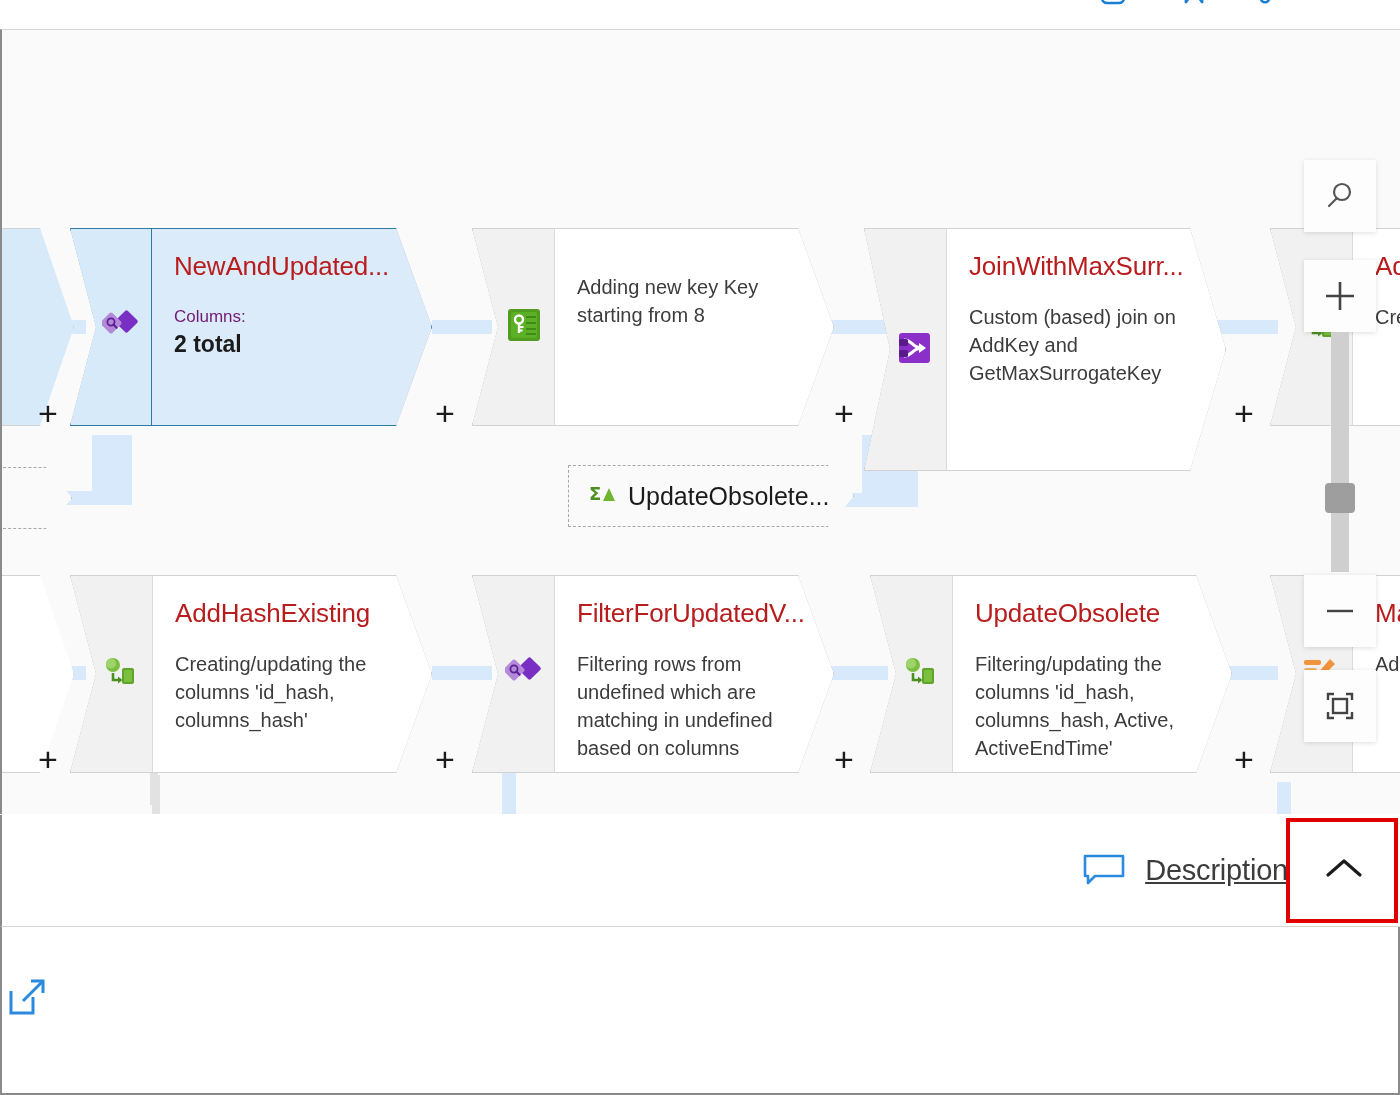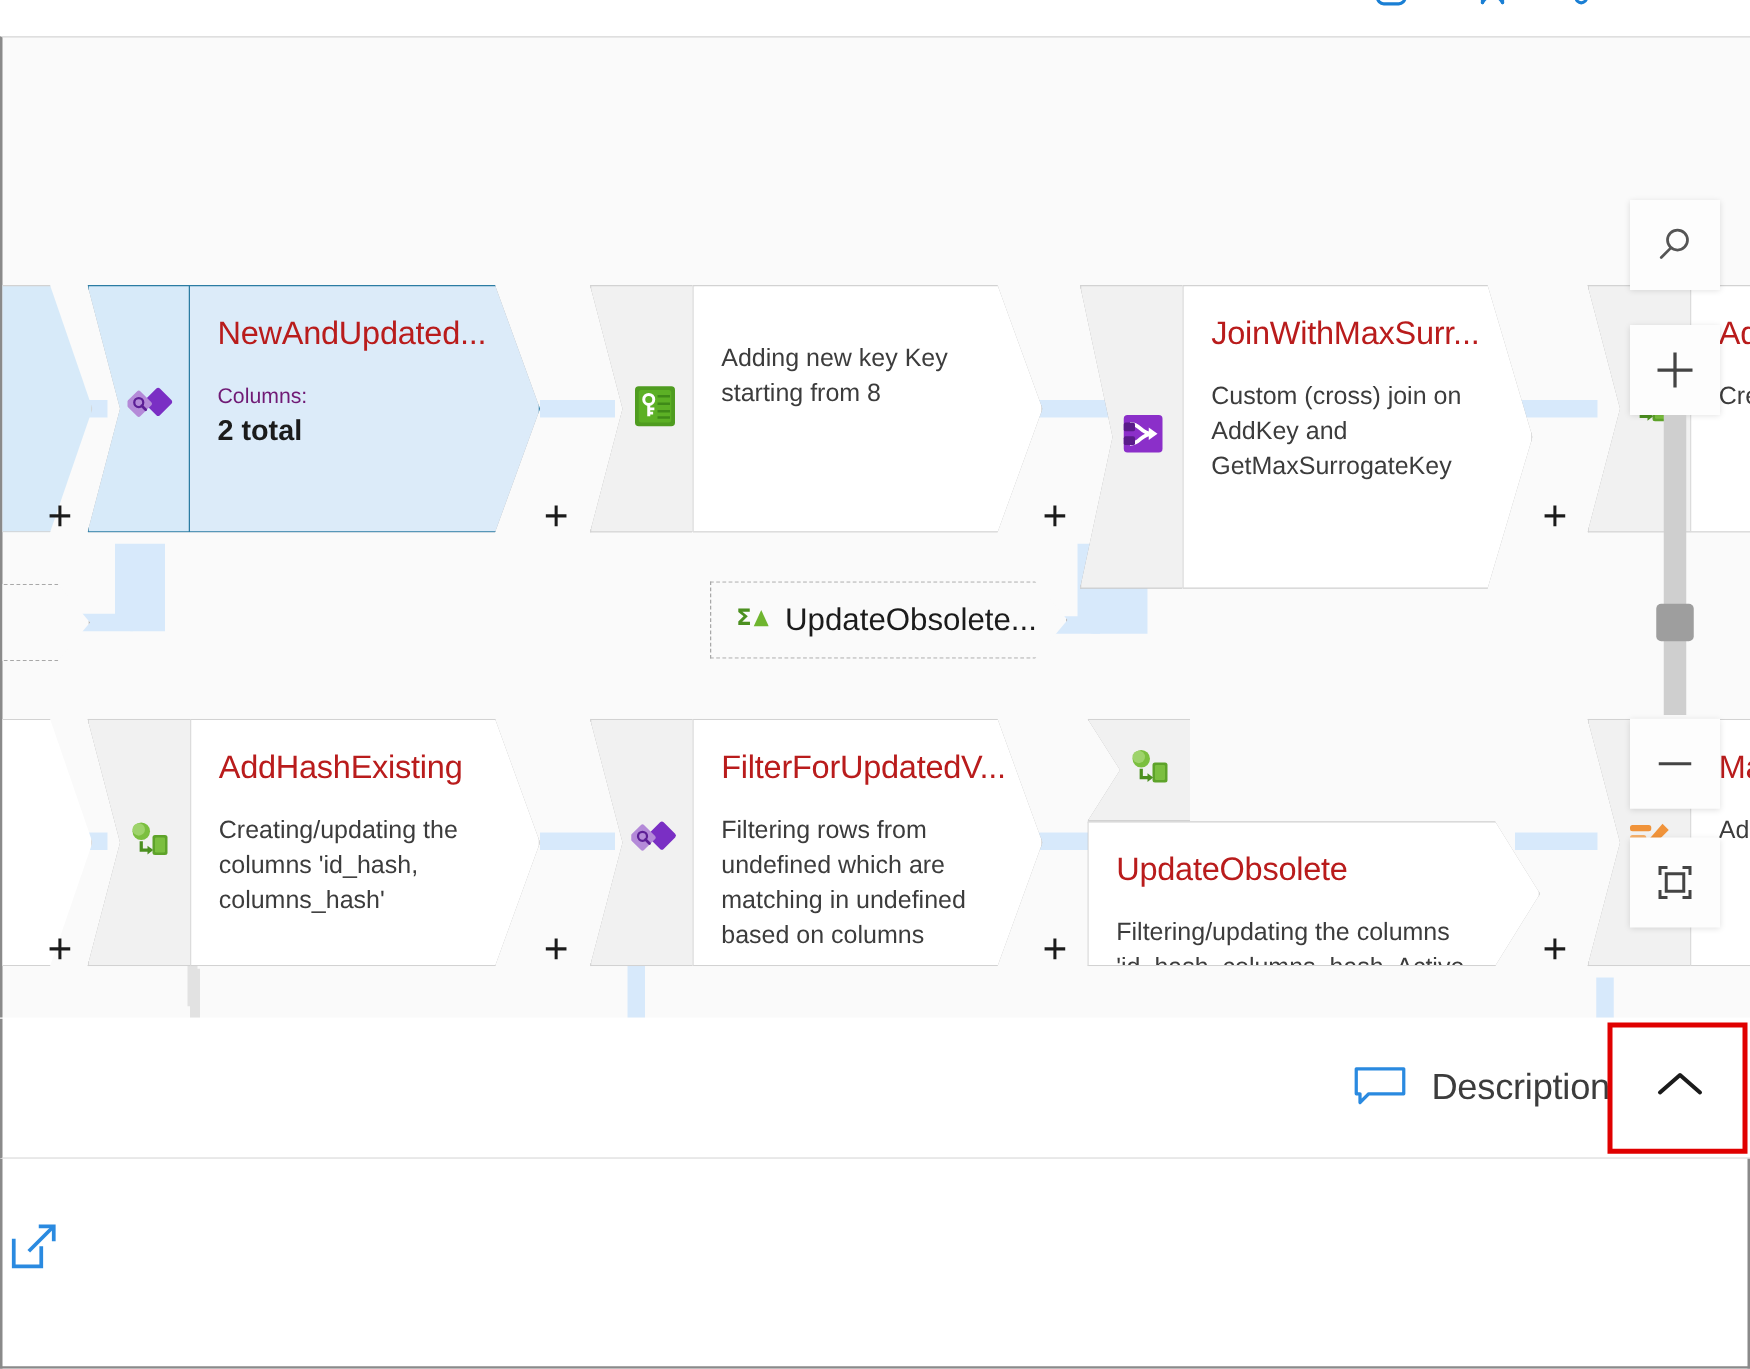--- a/index.html
+++ b/index.html
@@ -135,21 +135,21 @@
   
   .desc-bar {
     position:absolute; left:0; top:815px; width:1400px; height:112px;
     background:#ffffff;
     border-bottom:1px solid #d6d6d6;
     border-left:2px solid #8a8a8a;
     display:flex; align-items:center; justify-content:flex-end;
     padding-right:0;
   }
   .desc-label {
-    font-size:29px; color:#3c3c3c; margin-left:18px; letter-spacing:-0.2px;
+    font-size:29px; color:#3c3c3c; margin-left:18px; letter-spacing:-0.2px;text-decoration:underline;
   }
   .desc-chevron-wrap {
     width:112px; height:112px;
     display:flex; align-items:center; justify-content:center;
     position:relative;
   }
   .red-box {
     position:absolute; left:1286px; top:818px;
     width:112px; height:105px;
     border:4px solid #e00000;
@@ -278,21 +278,21 @@
             <path d="M7 9 C16 9, 15 17, 25 17" stroke="#ffffff" stroke-width="3" fill="none"></path>
             <path d="M7 25 C16 25, 15 17, 25 17" stroke="#ffffff" stroke-width="3" fill="none"></path>
             <path d="M22 12 L29 17 L22 22 Z" fill="#ffffff"></path>
             <rect x="2" y="8" width="9" height="7" rx="1.5" fill="#5a1b8a"></rect>
             <rect x="2" y="19" width="9" height="7" rx="1.5" fill="#5a1b8a"></rect>
           </svg>
         </span>
       </div>
       <div class="body-pane">
         <div class="n-title">JoinWithMaxSurr...</div>
-        <div class="n-desc">Custom (cross) join on AddKey and GetMaxSurrogateKey</div>
+        <div class="n-desc">Custom (based) join on AddKey and GetMaxSurrogateKey</div>
       </div>
     </div>
     <div class="plus-mark" style="left:1232px; top:366px;">+</div>
 
     <div class="node" style="left:1268px; top:198px; width:362px; height:198px;">
       <div class="icon-pane">
         <span class="gi">
           <svg width="36" height="32" viewBox="0 0 36 32">
             <circle cx="10" cy="9" r="7" fill="#7bbf3f"></circle>
             <circle cx="8" cy="7.5" r="5" fill="#9ed36b"></circle>
@@ -357,21 +357,21 @@
           </svg>
         </span>
       </div>
       <div class="body-pane">
         <div class="n-title">FilterForUpdatedV...</div>
         <div class="n-desc">Filtering rows from undefined which are matching in undefined based on columns</div>
       </div>
     </div>
     <div class="plus-mark" style="left:832px; top:712px;">+</div>
 
-    <div class="node" style="left:868px; top:545px; width:362px; height:198px;flex-direction:column;">
+    <div class="node" style="left:868px; top:545px; width:362px; height:198px;">
       <div class="icon-pane">
         <span class="gi">
           <svg width="36" height="32" viewBox="0 0 36 32">
             <circle cx="10" cy="9" r="7" fill="#7bbf3f"></circle>
             <circle cx="8" cy="7.5" r="5" fill="#9ed36b"></circle>
             <rect x="19" y="12" width="12" height="16" rx="2" fill="#5ea32a"></rect>
             <rect x="21" y="14" width="8" height="12" rx="1" fill="#7bbf3f"></rect>
             <path d="M10 17 L10 24 L18 24" stroke="#4c9020" stroke-width="2.6" fill="none"></path>
             <path d="M15 20.5 L19.5 24 L15 27.5 Z" fill="#4c9020"></path>
           </svg>

